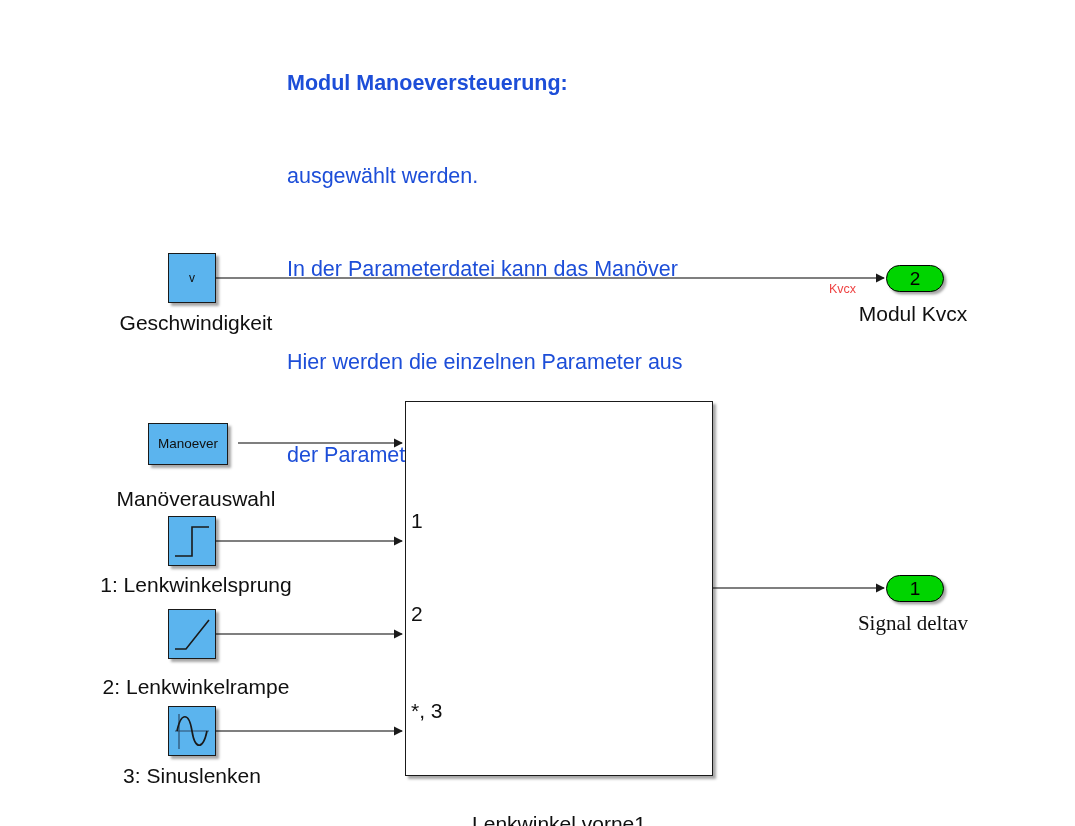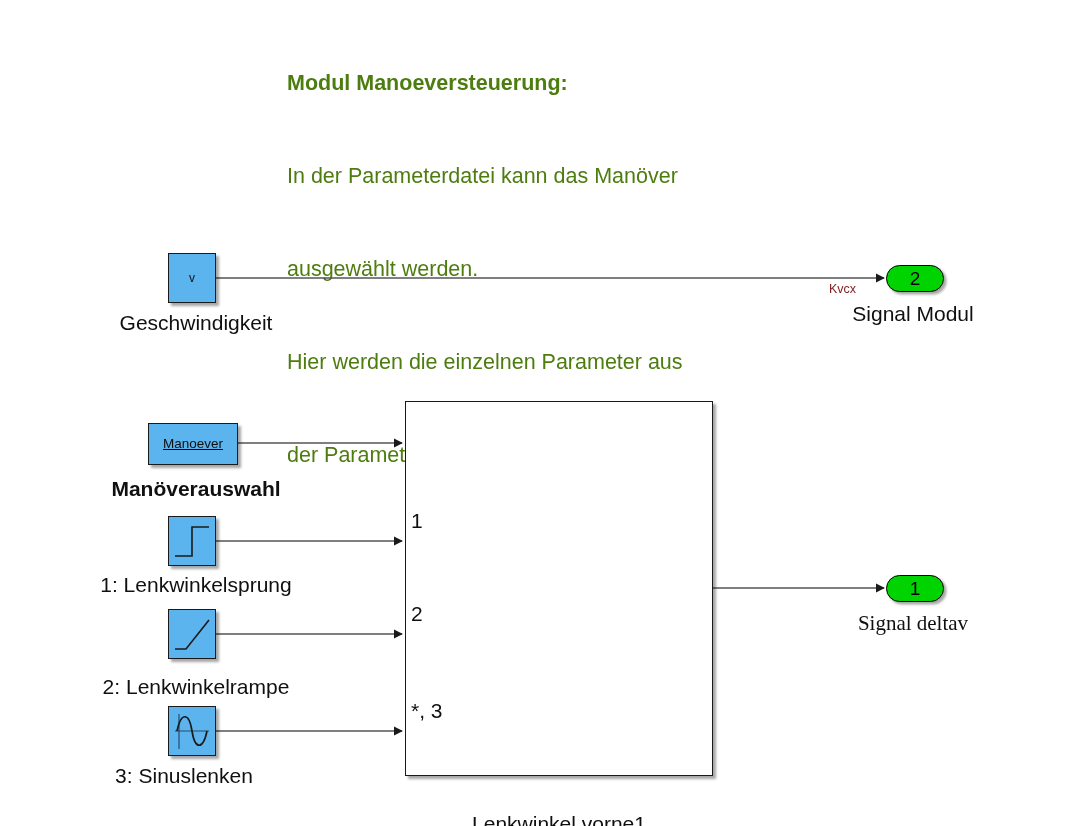--- a/index.html
+++ b/index.html
@@ -19,21 +19,21 @@
     overflow: hidden;
   }
   
   .note {
     position: absolute;
     left: 287px;
     top: 6px;
     width: 520px;
     font-size: 21.5px;
     line-height: 31px;
-    color: #4d7c0f;
+    color: #1d4ed8;
     white-space: pre;
   }
   .note .note-title {
     font-weight: bold;
     display: block;
   }
   .note .note-line {
     display: block;
     font-weight: normal;
   }
@@ -77,21 +77,21 @@
     white-space: nowrap;
     line-height: 1;
   }
   .caption.center {
     transform: translateX(-50%);
   }
   
   .wire-label {
     position: absolute;
     font-size: 12.5px;
-    color: #7f1d1d;
+    color: #ef4444;
     white-space: nowrap;
     line-height: 1;
   }
   
   .port-index {
     position: absolute;
     font-size: 21px;
     color: #101010;
     white-space: nowrap;
     line-height: 1;
@@ -126,22 +126,22 @@
   }
   .glyph-svg { display: block; }
 </style>
 </head>
 <body>
 
 <div id="canvas">
 
   <div class="note">
     <span class="note-title">Modul Manoeversteuerung:</span>
+    <span class="note-line">ausgewählt werden.</span>
     <span class="note-line">In der Parameterdatei kann das Manöver</span>
-    <span class="note-line">ausgewählt werden.</span>
     <span class="note-line">Hier werden die einzelnen Parameter aus</span>
     <span class="note-line">der Parameterdatei eingelesen.</span>
   </div>
 
   <svg id="wires" viewBox="0 0 1075 826" xmlns="http://www.w3.org/2000/svg">
     <defs>
       <marker id="arrowEnd" viewBox="0 0 10 10" refX="9" refY="5" markerWidth="7" markerHeight="7" orient="auto-start-reverse">
         <path d="M 0 0 L 10 5 L 0 10 z" fill="#1a1a1a"></path>
       </marker>
     </defs>
@@ -185,24 +185,24 @@
   <div class="port-index" style="left:411px; top:603px;">2</div>
   <div class="port-index" style="left:411px; top:700px;">*, 3</div>
 
   <div class="caption center" style="left:559px; top:786px;margin-top:27px;">Lenkwinkel vorne1</div>
 
   <div class="sblock" style="left:168px; top:253px; width:48px; height:50px;">
     <span class="blk-text tiny">v</span>
   </div>
   <div class="caption center" style="left:196px; top:312px;">Geschwindigkeit</div>
 
-  <div class="sblock" style="left:148px; top:423px; width:90px; height:42px;text-decoration:underline;">
+  <div class="sblock" style="left:148px; top:423px; width:80px; height:42px;">
     <span class="blk-text">Manoever</span>
   </div>
-  <div class="caption center" style="left:196px; top:478px;font-weight:bold;">Manöverauswahl</div>
+  <div class="caption center" style="left:196px; top:488px;">Manöverauswahl</div>
 
   <div class="sblock" style="left:168px; top:516px; width:48px; height:50px;">
     <svg class="glyph-svg" width="44" height="46" viewBox="0 0 44 46">
       <path d="M 5 38 L 22 38 L 22 9 L 39 9" stroke="#1a1a1a" stroke-width="1.6" fill="none"></path>
     </svg>
   </div>
   <div class="caption center" style="left:196px; top:574px;">1: Lenkwinkelsprung</div>
 
   <div class="sblock" style="left:168px; top:609px; width:48px; height:50px;">
     <svg class="glyph-svg" width="44" height="46" viewBox="0 0 44 46">
@@ -211,26 +211,26 @@
   </div>
   <div class="caption center" style="left:196px; top:668px;margin-top:8px;">2: Lenkwinkelrampe</div>
 
   <div class="sblock" style="left:168px; top:706px; width:48px; height:50px;">
     <svg class="glyph-svg" width="44" height="46" viewBox="0 0 44 46">
       <line x1="9" y1="6" x2="9" y2="41" stroke="#2a4a6a" stroke-width="1.2"></line>
       <line x1="5" y1="23" x2="39" y2="23" stroke="#2a4a6a" stroke-width="1.2"></line>
       <path d="M 7 23 C 11 4, 19 4, 22 23 C 25 42, 33 42, 37 23" stroke="#1a1a1a" stroke-width="1.7" fill="none"></path>
     </svg>
   </div>
-  <div class="caption center" style="left:184px; top:765px;">3: Sinuslenken</div>
+  <div class="caption center" style="left:192px; top:765px;">3: Sinuslenken</div>
 
   <div class="wire-label" style="left:829px; top:283px;">Kvcx</div>
   <div class="outport" style="left:886px; top:265px;">
     <span class="port-num">2</span>
   </div>
-  <div class="caption center" style="left:913px; top:303px;">Signal Modul</div>
+  <div class="caption center" style="left:913px; top:303px;">Modul Kvcx</div>
 
   <div class="outport" style="left:886px; top:575px;">
     <span class="port-num">1</span>
   </div>
   <div class="caption center" style="left:913px; top:613px;font-family:Liberation Serif, serif;">Signal deltav</div>
 
 </div>
 
 </body></html>

